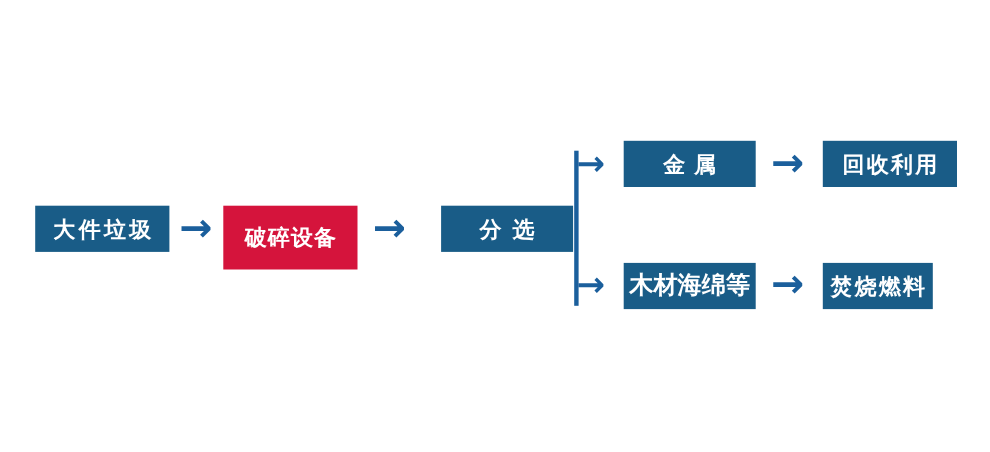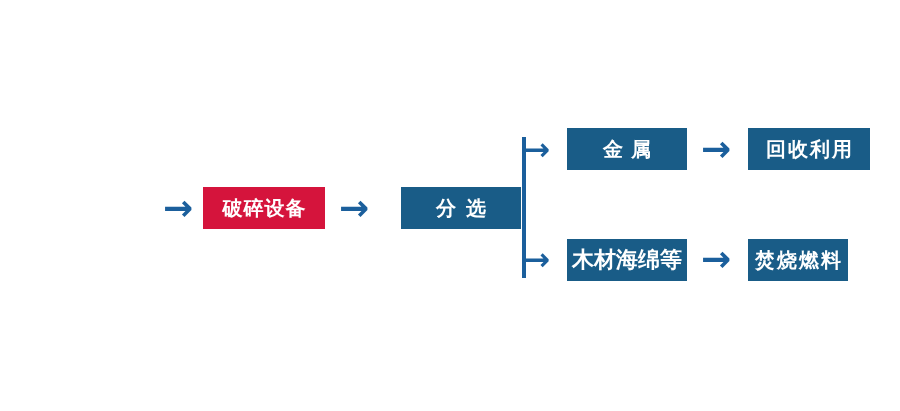--- a/index.html
+++ b/index.html
@@ -62,24 +62,25 @@
     width: 4px;
     height: 141px;
     background: #1B5F9C;
   }
 </style>
 </head>
 <body>
 
 <div class="stage">
 
+  <div class="node node-blue ls3" style="left:32px; top:187px; width:122px; height:42px;">大件垃圾</div>
 
   <div class="flow-arrow" style="left:160px; top:190px;">→</div>
 
-  <div class="node node-red ls1" style="left:203px; top:187px; width:122px; height:42px;">破碎设备</div>
+  <div class="node node-red ls1" style="left:203px; top:187px; width:122px; height:58px;">破碎设备</div>
 
   <div class="flow-arrow" style="left:336px; top:190px;">→</div>
 
   <div class="node node-blue ls10" style="left:383px; top:187px; width:120px; height:42px;margin-left:18px;">分选</div>
 
   <div class="vline"></div>
 
   <div class="branch-arrow" style="left:524px; top:134px;">→</div>
 
   <div class="branch-arrow" style="left:524px; top:244px;">→</div>

